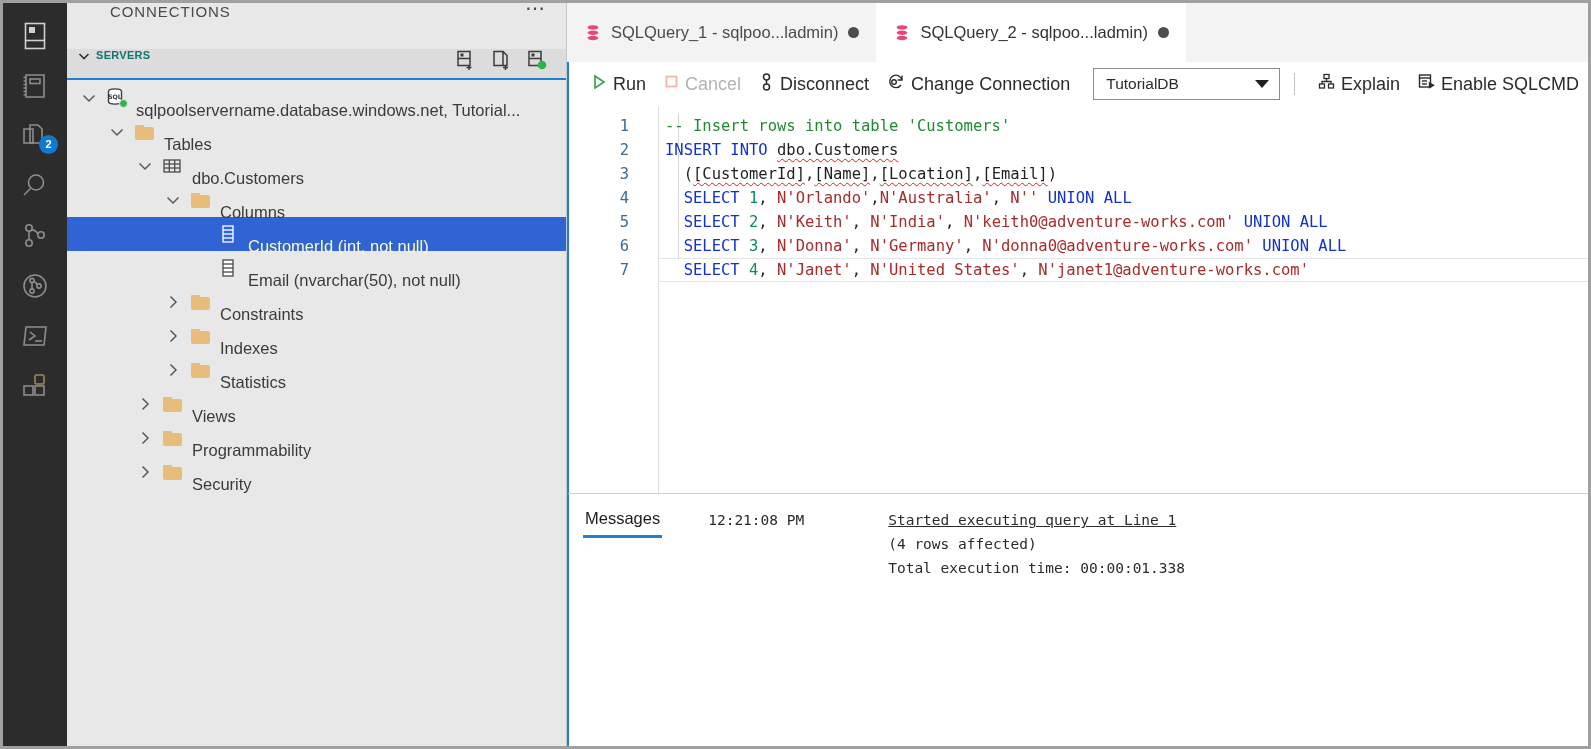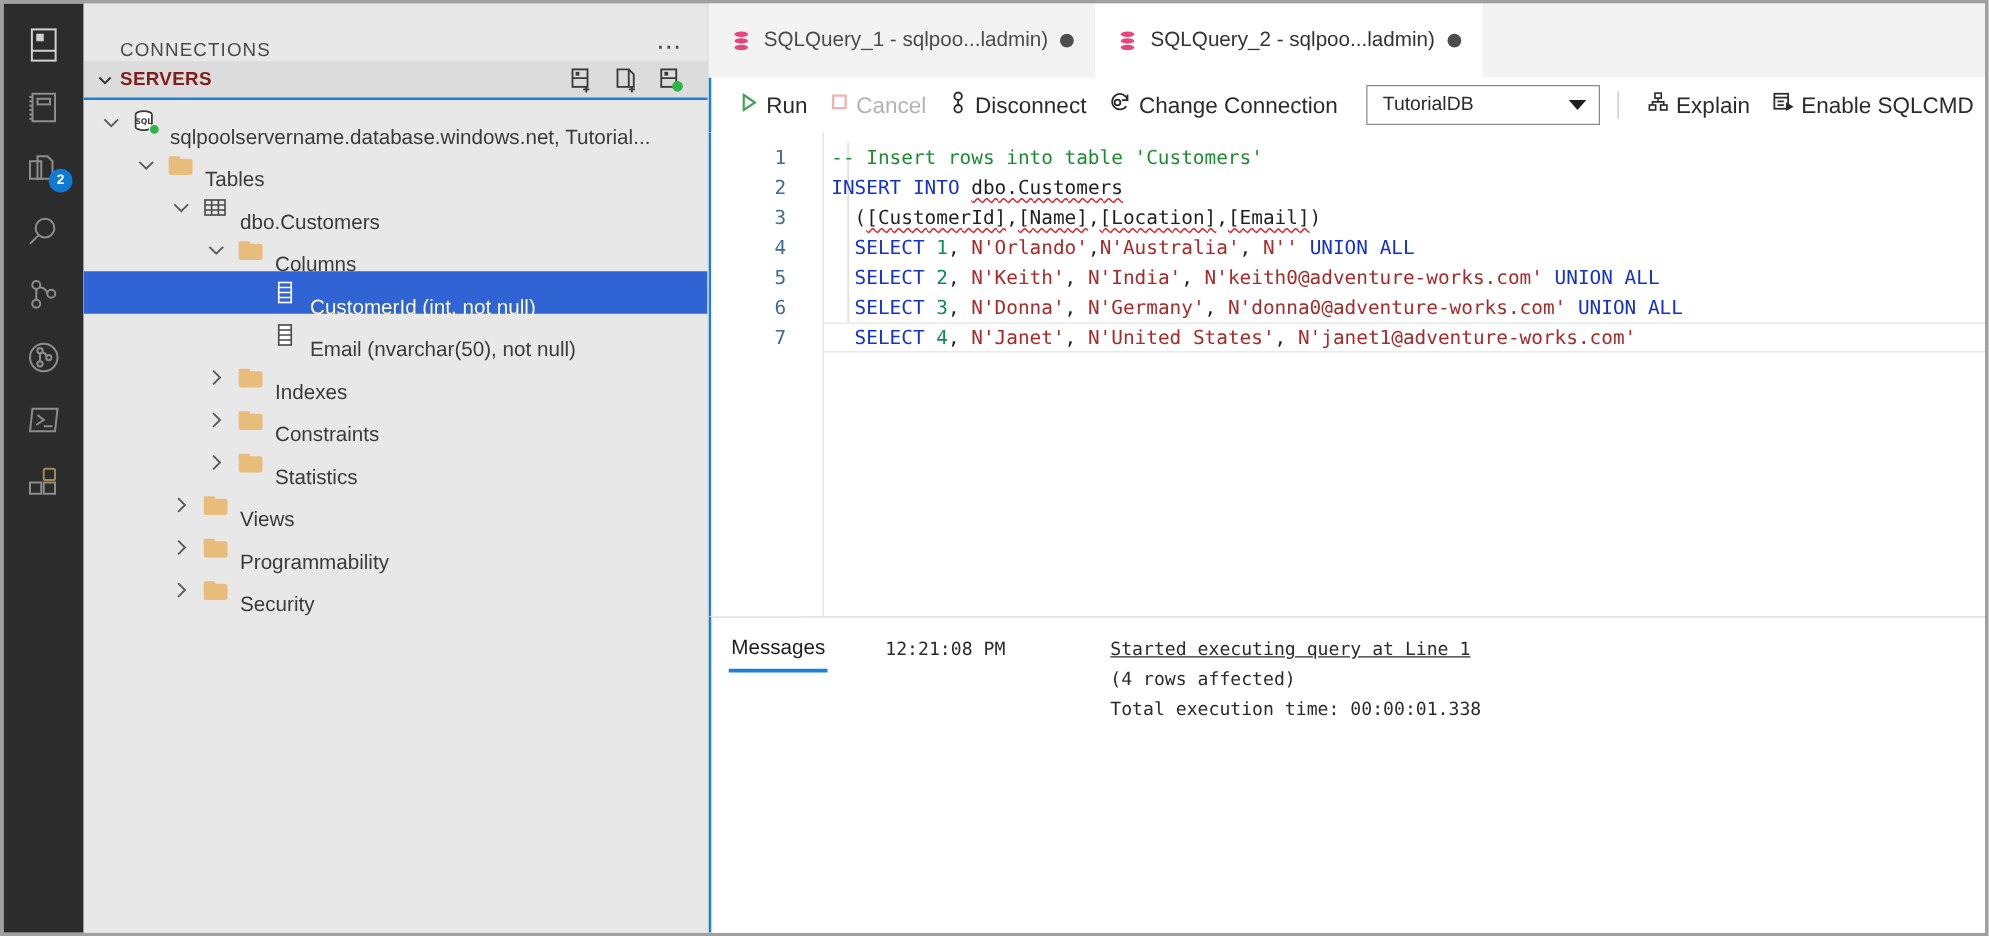--- a/index.html
+++ b/index.html
@@ -53,39 +53,39 @@
   .sidebar {
     width: 500px;
     flex: 0 0 500px;
     background: #e8e8e8;
     display: flex;
     flex-direction: column;
     border-right: 1px solid #c8c8c8;
   }
   .sidebar-title {
     height: 46px;
-    display: flex; align-items: flex-end;
-    padding: 0 19px 0 29px;
+    display: flex; align-items: flex-start;
+    padding: 0 19px 0 43px;
     font-size: 15px;
     color: #4a4a4a;
     letter-spacing: 0.9px;
     background: #e8e8e8;
   }
   .sidebar-title .t { flex: 1; }
   .ellipsis-btn {
     font-size: 20px; color: #4a4a4a; cursor: pointer;
     letter-spacing: 2px; line-height: 10px; padding-bottom: 6px;
   }
   .servers-header {
     height: 29px;
     background: #dcdcdc;
-    display: flex; align-items: center;
+    display: flex; align-items: flex-start;
     padding: 0 8px 0 10px;
-    font-size: 15px; font-weight: bold;
-    color: #7f1d1d;
+    font-size: 11px; font-weight: bold;
+    color: #0f766e;
     letter-spacing: 0.3px;
     gap: 0px;
   }
   .servers-header .chev { margin-right: 5px; display:flex; }
   .servers-header .label { flex: 1; }
   .hdr-actions { display: flex; align-items: center; gap: 14px; padding-right: 10px;}
   .hdr-actions span { display: flex; cursor: pointer; position: relative; }
 
   .tree {
     flex: 1;
@@ -497,33 +497,33 @@
         <div class="row">
           <span style="width:92px;flex:0 0 92px"></span>
           <span class="twisty ">
             <svg width="16" height="16" viewBox="0 0 16 16" fill="none" stroke="#5a5a5a" stroke-width="1.5">
               <path d="M5.5 2.5 L11 8 L5.5 13.5"></path>
             </svg>
           </span>
           <span class="row-icon">
             <span class="folder"></span>
           </span>
+          <span class="row-label">Constraints</span>
+        </div>
+        <div class="row">
+          <span style="width:92px;flex:0 0 92px"></span>
+          <span class="twisty ">
+            <svg width="16" height="16" viewBox="0 0 16 16" fill="none" stroke="#5a5a5a" stroke-width="1.5">
+              <path d="M5.5 2.5 L11 8 L5.5 13.5"></path>
+            </svg>
+          </span>
+          <span class="row-icon">
+            <span class="folder"></span>
+          </span>
           <span class="row-label">Indexes</span>
-        </div>
-        <div class="row">
-          <span style="width:92px;flex:0 0 92px"></span>
-          <span class="twisty ">
-            <svg width="16" height="16" viewBox="0 0 16 16" fill="none" stroke="#5a5a5a" stroke-width="1.5">
-              <path d="M5.5 2.5 L11 8 L5.5 13.5"></path>
-            </svg>
-          </span>
-          <span class="row-icon">
-            <span class="folder"></span>
-          </span>
-          <span class="row-label">Constraints</span>
         </div>
         <div class="row">
           <span style="width:92px;flex:0 0 92px"></span>
           <span class="twisty ">
             <svg width="16" height="16" viewBox="0 0 16 16" fill="none" stroke="#5a5a5a" stroke-width="1.5">
               <path d="M5.5 2.5 L11 8 L5.5 13.5"></path>
             </svg>
           </span>
           <span class="row-icon">
             <span class="folder"></span>

